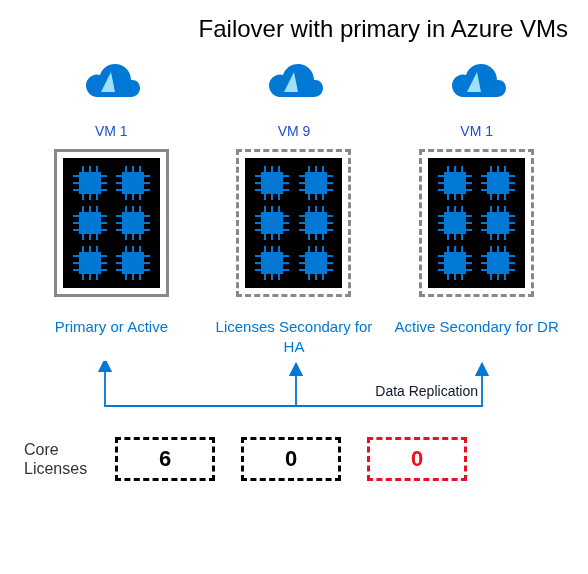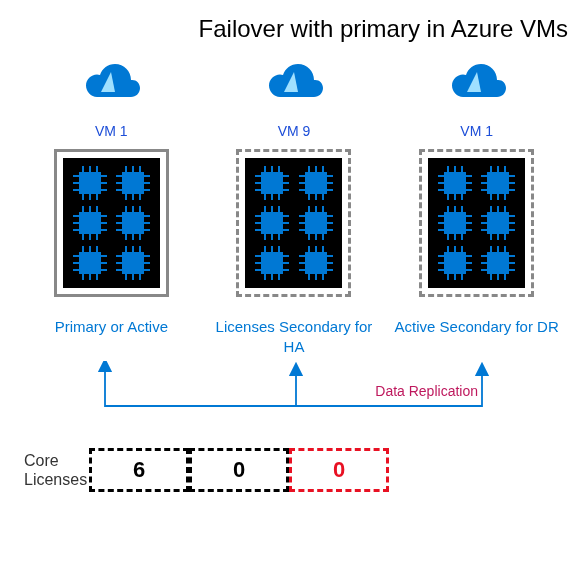--- a/index.html
+++ b/index.html
@@ -10,23 +10,23 @@
 .cloud-wrap{height:60px;display:flex;align-items:center}
 .vmlabel{font-size:14px;color:#1d4ed8;margin:10px 12px}
 .vmbox{width:115px;padding:6px}
 .vmbox.solid{border:3px solid #888}
 .vmbox.dashed{border:3px dashed #888}
 .vm-inner{background:#000;padding:8px;display:grid;grid-template-columns:1fr 1fr;grid-gap:6px}
 .chip{width:34px;height:34px;position:relative;margin:auto}
 .chip svg{width:100%;height:100%}
 .role{font-size:15px;color:#0078D4;text-align:center;margin-top:20px;line-height:1.3}
 .repl{position:relative;height:60px;margin-top:5px}
-.repl-label{position:absolute;right:90px;bottom:22px;font-size:14px;color:#be185d}
+.repl-label{position:absolute;right:90px;bottom:22px;font-size:14px;color:#0f172a}
 .repl svg{position:absolute;left:0;top:0;width:100%;height:100%}
-.licrow{display:flex;align-items:center;margin-top:27px;padding-left:4px}
+.licrow{display:flex;align-items:center;gap:26px;margin-top:16px;padding-left:4px}
 .liclabel{font-size:16px;color:#333;line-height:1.2;width:65px}
 .licbox{width:100px;height:44px;display:flex;align-items:center;justify-content:center;font-size:22px;font-weight:600}
 .licbox.black{border:3px dashed #000;color:#000}
 .licbox.red{border:3px dashed #e81123;color:#e81123}
 </style>
 </head>
 <body>
 
 <div class="title">Failover with primary in Azure VMs</div>
 

